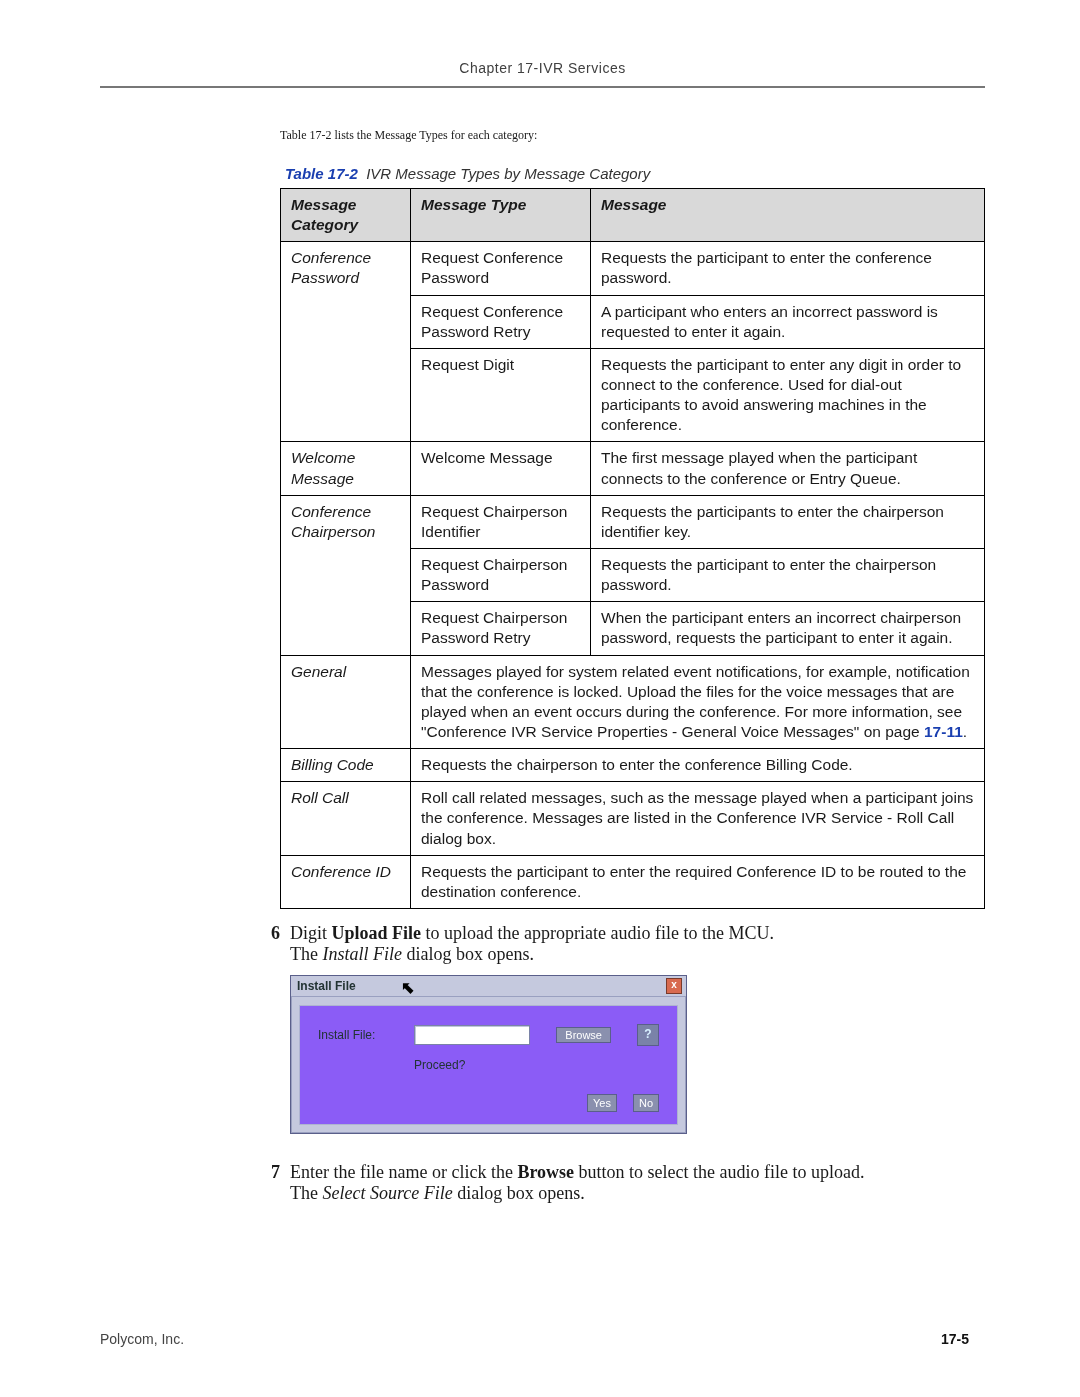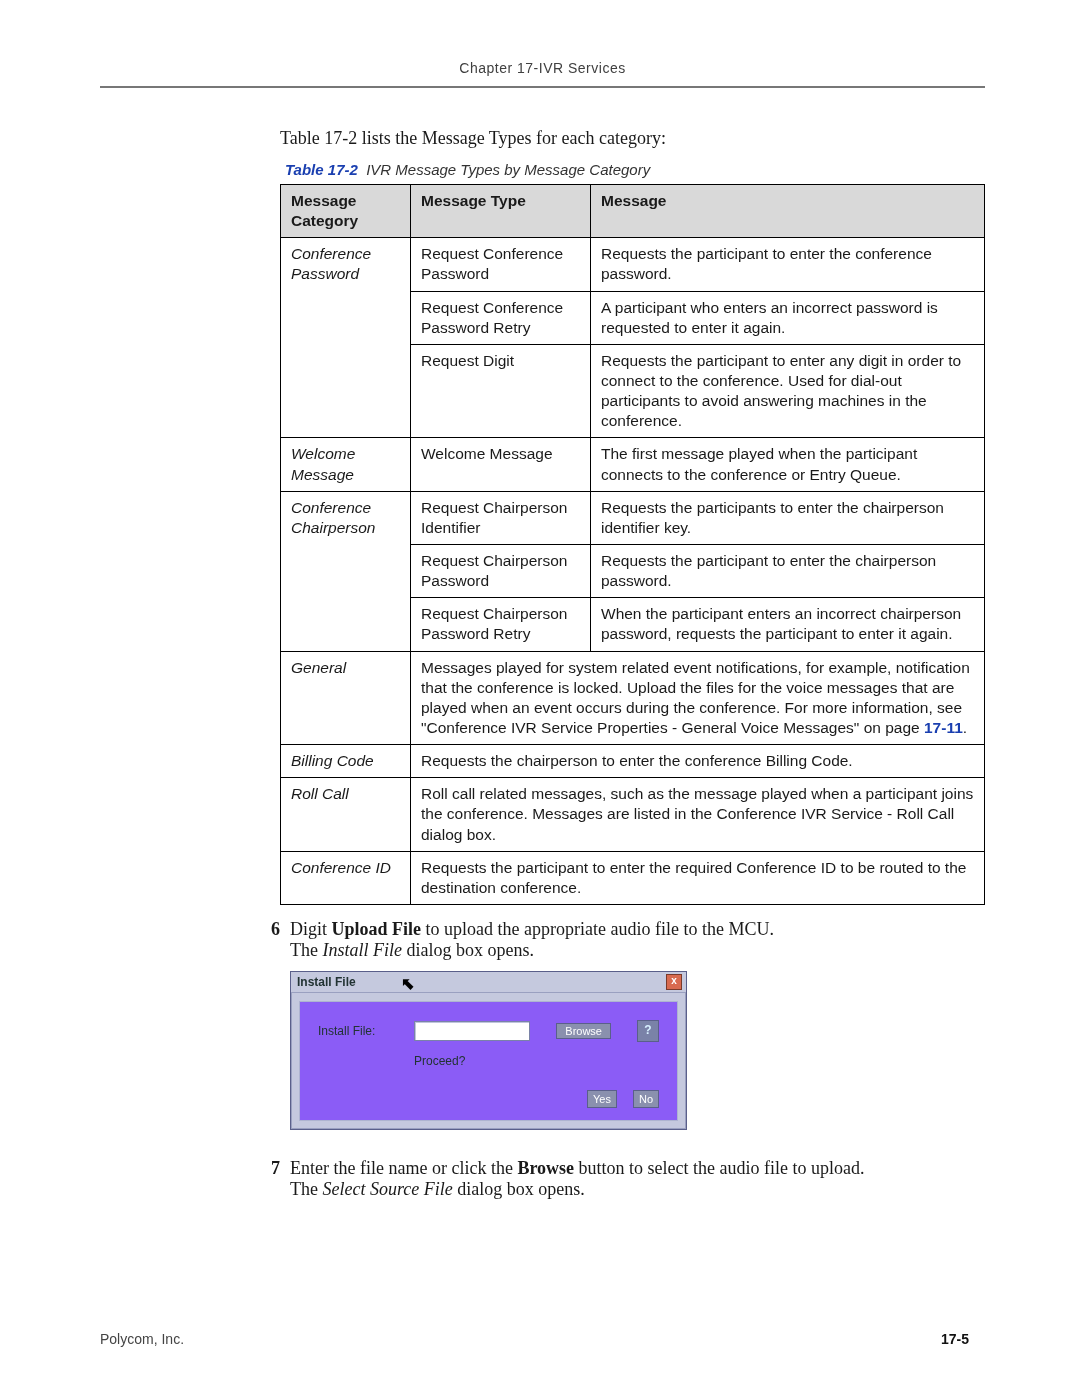--- a/index.html
+++ b/index.html
@@ -26,22 +26,22 @@
   .header-rule {
     border: none;
     border-top: 2px solid #777;
     margin: 0 0 40px 0;
   }
   .content {
     margin-left: 180px;
   }
   .intro {
     font-family: "Book Antiqua", Palatino, "Palatino Linotype", serif;
-    font-size: 18px;
-    margin-bottom: 12px;
+    font-size: 12px;
+    margin-bottom: 22px;
   }
   .table-caption {
     font-size: 15px;
     margin: 0 0 6px 5px;
   }
   .table-caption .tc-num {
     color: #1a3fb0;
     font-weight: bold;
     font-style: italic;
   }
@@ -58,20 +58,21 @@
     border: 1px solid #000;
     padding: 6px 10px;
     font-size: 15.5px;
     line-height: 1.3;
     vertical-align: top;
     text-align: left;
   }
   table.ivr th {
     background: #d9d9d9;
     font-weight: bold;
+    font-style: italic;
   }
   col.c1 { width: 130px; }
   col.c2 { width: 180px; }
   col.c3 { }
   .cat { font-style: italic; }
   .no-top { border-top: none !important; }
   .no-bottom { border-bottom: none !important; }
   .general-text .ref-italic { }
   .general-text .page-link { color: #1a3fb0; font-weight: bold; }
 

